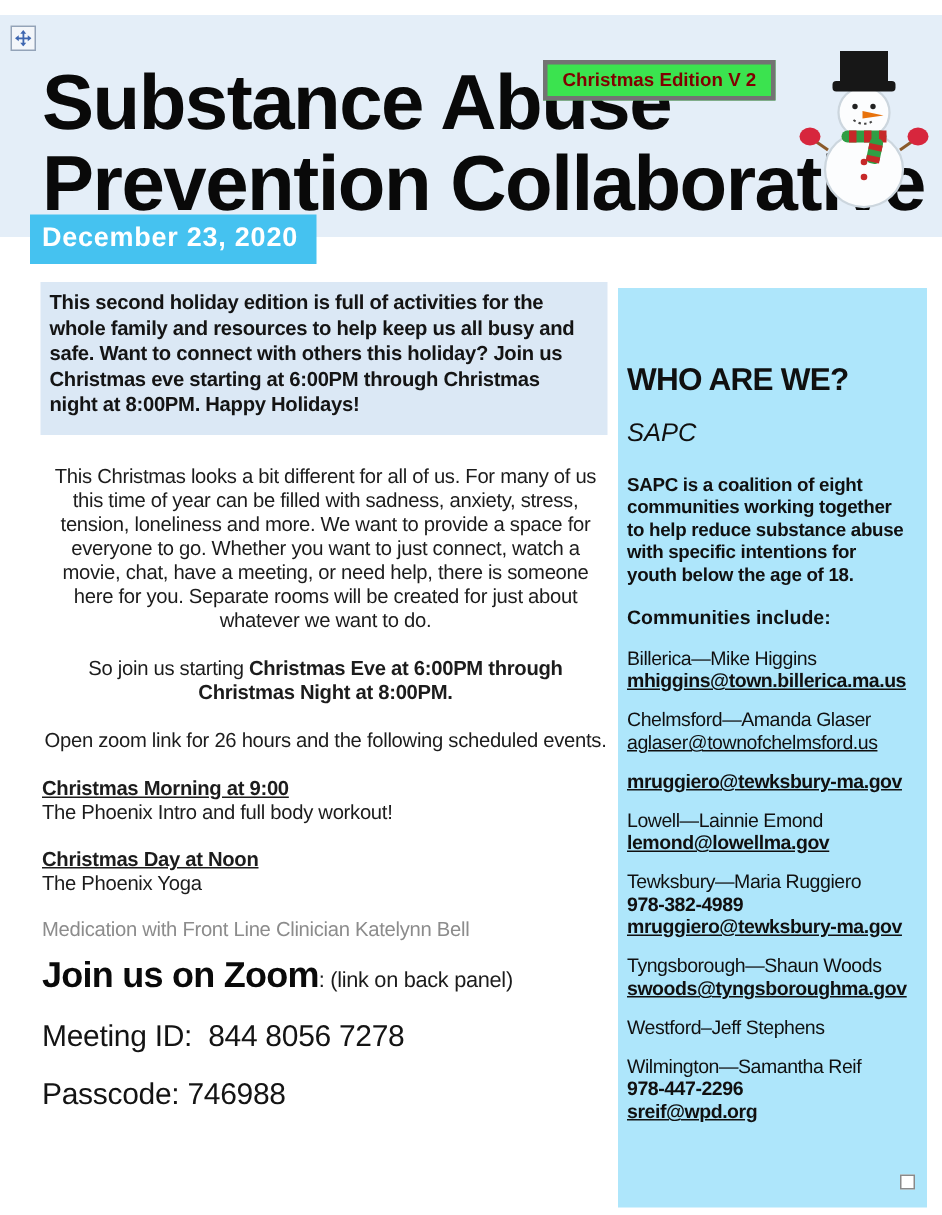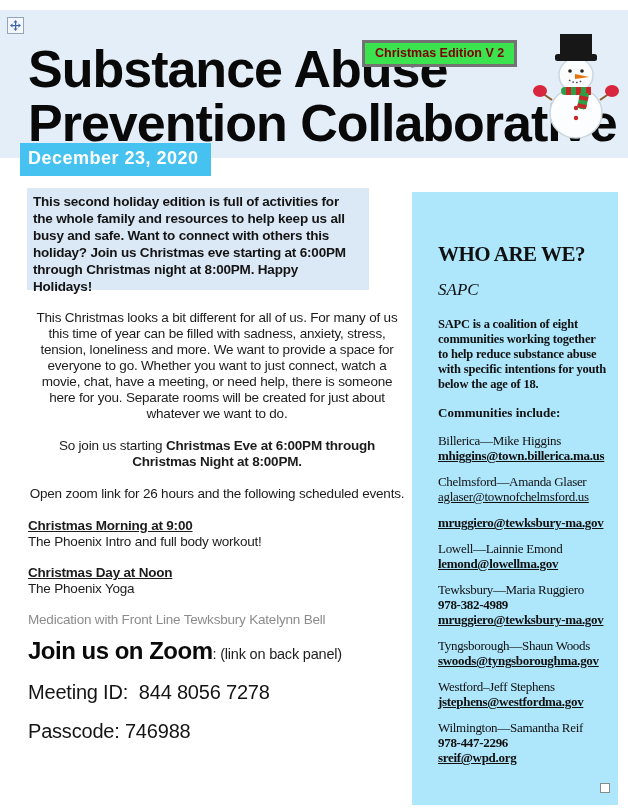--- a/index.html
+++ b/index.html
@@ -51,21 +51,21 @@
     background: #45C2F0;
     color: #ffffff; font-weight: bold; font-size: 18px;
     padding: 5px 12px 7px 8px;
     letter-spacing: 0.5px;
     white-space: nowrap;
   }
 
   
   .intro-box {
     position: absolute; left: 27px; top: 188px;
-    width: 342px; height: 102px;
+    width: 378px; height: 102px;
     background: #DBE8F5;
     box-sizing: border-box;
     padding: 5px 10px 0 6px;
     font-weight: bold; font-size: 13.5px; line-height: 17px;
     letter-spacing: -0.2px; color: #141414;
   }
 
   
   .main-col {
     position: absolute; left: 28px; top: 310px;
@@ -90,23 +90,22 @@
   .zoom-small { font-size: 14.5px; }
   .meeting-id { font-size: 20px; letter-spacing: -0.2px; margin-top: 21px; white-space: pre; color: #141414; }
   .passcode   { font-size: 20px; letter-spacing: -0.2px; margin-top: 23px; white-space: pre; color: #141414; }
 
   
   .sidebar {
     position: absolute; left: 412px; top: 192px;
     width: 206px; height: 613px;
     background: #AEE6FB;
     box-sizing: border-box;
-    padding: 50px 12px 0 26px;
+    padding: 50px 12px 0 6px;
     color: #101010;
-    font-family: Liberation Serif, serif;
   }
   .sb-heading { font-size: 21px; font-weight: bold; letter-spacing: -0.5px; margin: 0 0 13px 0; white-space: nowrap; }
   .sb-sub { font-style: italic; font-size: 17px; margin: 0 0 17px 0; }
   .sb-desc {
     font-weight: bold; font-size: 12.5px; line-height: 15px;
     letter-spacing: -0.2px; margin: 0 0 13px 0;
   }
   .sb-communities { font-weight: bold; font-size: 13px; margin: 0 0 12px 0; }
   .contact { margin: 0 0 11px 0; font-size: 13px; line-height: 15px; letter-spacing: -0.3px; }
   .contact-name { }
@@ -197,21 +196,21 @@
       <div class="event-title">Christmas Morning at 9:00</div>
       <div class="event-desc">The Phoenix Intro and full body workout!</div>
     </div>
 
     <div class="event">
       <div class="event-title">Christmas Day at Noon</div>
       <div class="event-desc">The Phoenix Yoga</div>
     </div>
 
     <div class="event muted">
-      <div class="event-desc">Medication with Front Line Tewksbury Katelynn Bell</div>
+      <div class="event-desc">Medication with Front Line Clinician Katelynn Bell</div>
     </div>
 
     <div class="zoom-line"><span class="zoom-big">Join us on Zoom</span><span class="zoom-small">: (link on back panel)</span></div>
 
     <div class="meeting-id">Meeting ID:  844 8056 7278</div>
     <div class="passcode">Passcode: 746988</div>
   </div>
 
   <div class="sidebar">
     <div class="sb-heading">WHO ARE WE?</div>
@@ -244,21 +243,20 @@
       <a class="contact-email">mruggiero@tewksbury-ma.gov</a>
     </div>
 
     <div class="contact">
       <div class="contact-name">Tyngsborough—Shaun Woods</div>
       <a class="contact-email">swoods@tyngsboroughma.gov</a>
     </div>
 
     <div class="contact">
       <div class="contact-name">Westford–Jeff Stephens</div>
-      <a class="contact-email">jstephens@westfordma.gov</a>
     </div>
 
     <div class="contact">
       <div class="contact-name">Wilmington—Samantha Reif</div>
       <div class="contact-phone">978-447-2296</div>
       <a class="contact-email">sreif@wpd.org</a>
     </div>
 
     <div class="resize-handle"></div>
   </div>

